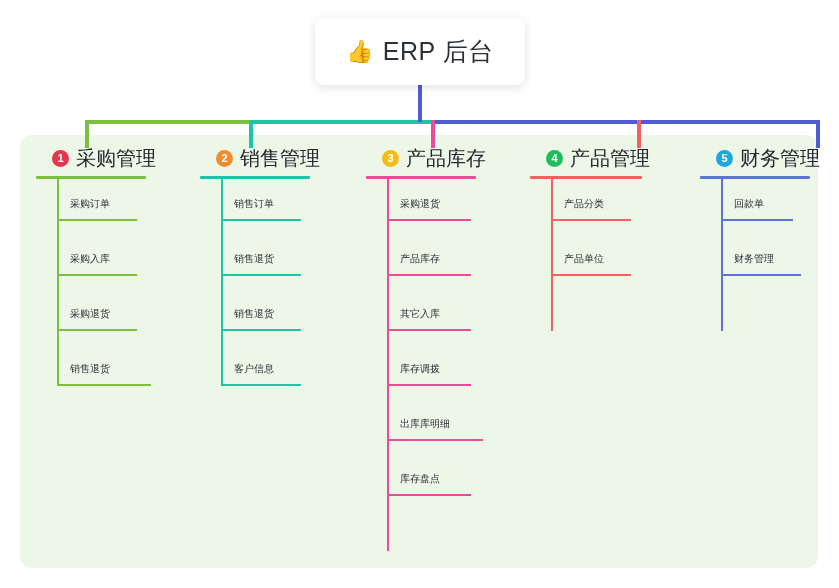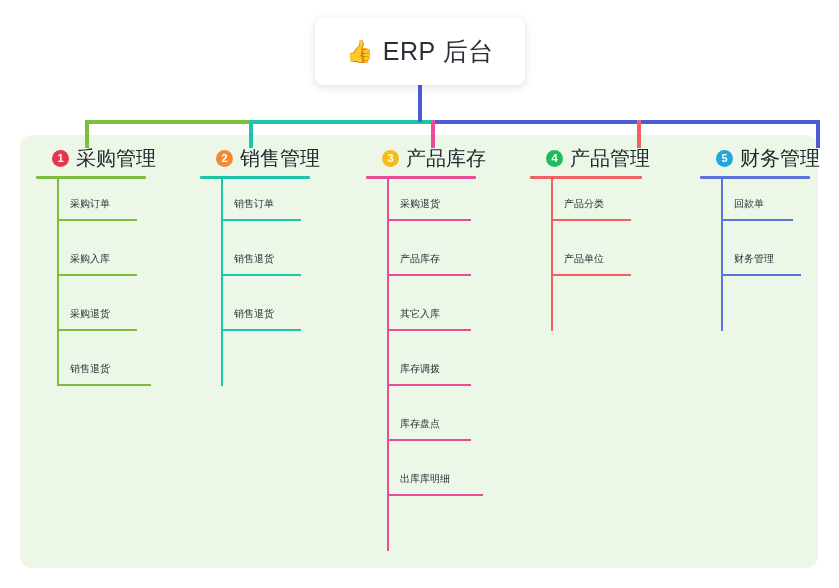--- a/index.html
+++ b/index.html
@@ -121,20 +121,24 @@
             <div class="item-rule" style="width: 80px; background: rgb(30, 196, 168);"></div>
           </div>
           <div class="item">
             <span class="item-label">销售退货</span>
             <div class="item-rule" style="width: 80px; background: rgb(30, 196, 168);"></div>
           </div>
           <div class="item">
             <span class="item-label">销售退货</span>
             <div class="item-rule" style="width: 80px; background: rgb(30, 196, 168);"></div>
           </div>
+          <div class="item">
+            <span class="item-label">客户信息</span>
+            <div class="item-rule" style="width: 80px; background: rgb(30, 196, 168);"></div>
+          </div>
         </div>
       </div>
       <div class="col" style="left: 366px;">
         <div class="col-head">
           <span class="badge" style="background: rgb(245, 187, 24);">3</span>
           <span class="col-title">产品库存</span>
         </div>
         <div class="col-rule" style="width: 110px; background: rgb(234, 76, 154);"></div>
         <div class="col-body" style="height: 385px;">
           <div class="spine" style="height: 372px; background: rgb(234, 76, 154);"></div>
@@ -148,26 +152,26 @@
           </div>
           <div class="item">
             <span class="item-label">其它入库</span>
             <div class="item-rule" style="width: 84px; background: rgb(234, 76, 154);"></div>
           </div>
           <div class="item">
             <span class="item-label">库存调拨</span>
             <div class="item-rule" style="width: 84px; background: rgb(234, 76, 154);"></div>
           </div>
           <div class="item">
-            <span class="item-label">库存盘点</span>
-            <div class="item-rule" style="width: 84px; background: rgb(234, 76, 154);"></div>
-          </div>
-          <div class="item">
             <span class="item-label">出库库明细</span>
             <div class="item-rule" style="width: 96px; background: rgb(234, 76, 154);"></div>
+          </div>
+          <div class="item">
+            <span class="item-label">库存盘点</span>
+            <div class="item-rule" style="width: 84px; background: rgb(234, 76, 154);"></div>
           </div>
         </div>
       </div>
       <div class="col" style="left: 530px;">
         <div class="col-head">
           <span class="badge" style="background: rgb(34, 187, 91);">4</span>
           <span class="col-title">产品管理</span>
         </div>
         <div class="col-rule" style="width: 112px; background: rgb(242, 96, 95);"></div>
         <div class="col-body" style="height: 165px;">

